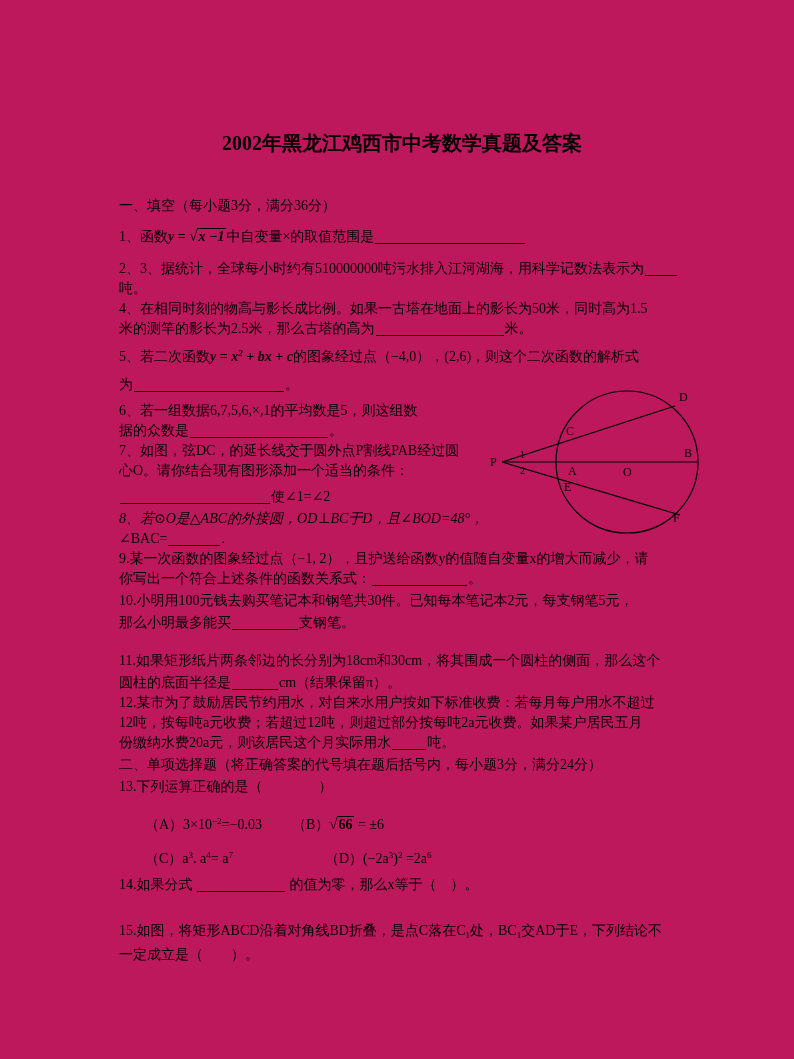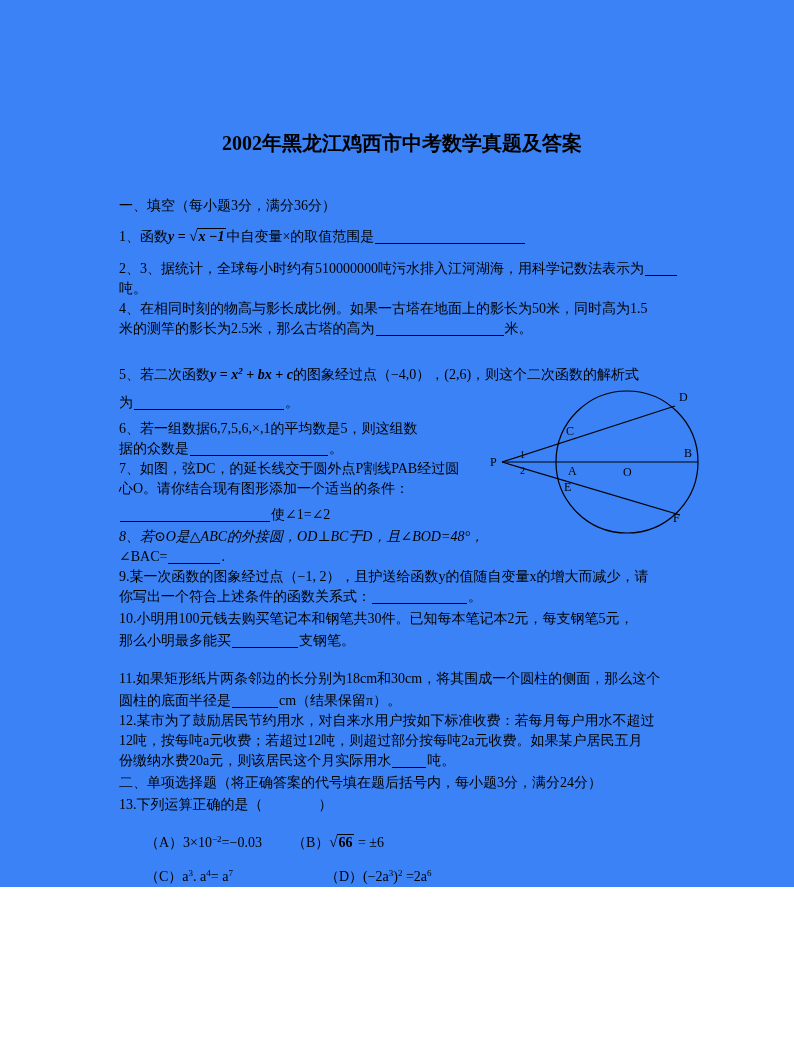--- a/index.html
+++ b/index.html
@@ -1,20 +1,20 @@
 <!DOCTYPE html>
 <html><head>
 <meta charset="utf-8">
 <style>
   html, body { margin: 0; padding: 0; background: #ffffff; }
   .page {
     position: relative;
     width: 794px;
-    height: 887px;
-    background: #3b82f6;
+    height: 1059px;
+    background: #be185d;
     overflow: hidden;
     color: #000;
     font-family: "Liberation Serif", "DejaVu Serif", serif;
   }
   .content {
     position: absolute;
     left: 119px;
     top: 130px;
     width: 566px;
   }
@@ -67,21 +67,21 @@
 
   <div class="content">
     <h1 class="title">2002年黑龙江鸡西市中考数学真题及答案</h1>
     <div id="lines-host">
         <p class="line" style="margin-top: 40px;"><span>一、填空（每小题3分，满分36分）</span></p>
         <p class="line" style="margin-top: 10px;"><span>1、函数</span><span class="bi">y</span><span class="b"> = </span><span class="sqrt"><span class="radical">√</span><span class="radicand bi">x −1</span></span><span>中自变量×的取值范围是</span><span class="blank" style="width: 150px;"></span></p>
         <p class="line" style="margin-top: 12px;"><span>2、3、据统计，全球每小时约有510000000吨污水排入江河湖海，用科学记数法表示为</span><span class="blank" style="width: 32px;"></span></p>
         <p class="line"><span>吨。</span></p>
         <p class="line"><span>4、在相同时刻的物高与影长成比例。如果一古塔在地面上的影长为50米，同时高为1.5</span></p>
         <p class="line"><span>米的测竿的影长为2.5米，那么古塔的高为</span><span class="blank" style="width: 128px;"></span><span>米。</span></p>
-        <p class="line" style="margin-top: 22px;"><span>5、若二次函数</span><span class="bi">y</span><span class="b"> = </span><span class="bi">x</span><span class="bi sup">2</span><span class="b"> + </span><span class="bi">bx</span><span class="b"> + </span><span class="bi">c</span><span>的图象经过点（−4,0），(2,6)，则这个二次函数的解析式</span></p>
+        <p class="line" style="margin-top: 4px;"><span>5、若二次函数</span><span class="bi">y</span><span class="b"> = </span><span class="bi">x</span><span class="bi sup">2</span><span class="b"> + </span><span class="bi">bx</span><span class="b"> + </span><span class="bi">c</span><span>的图象经过点（−4,0），(2,6)，则这个二次函数的解析式</span></p>
         <p class="line" style="margin-top: 8px;"><span>为</span><span class="blank" style="width: 150px;"></span><span>。</span></p>
         <p class="line" style="margin-top: 6px;"><span>6、若一组数据6,7,5,6,×,1的平均数是5，则这组数</span></p>
         <p class="line"><span>据的众数是</span><span class="blank" style="width: 138px;"></span><span>。</span></p>
         <p class="line"><span>7、如图，弦DC，的延长线交于圆外点P割线PAB经过圆</span></p>
         <p class="line"><span>心O。请你结合现有图形添加一个适当的条件：</span></p>
         <p class="line" style="margin-top: 6px;"><span class="blank" style="width: 150px;"></span><span>使∠1=∠2</span></p>
         <p class="line" style="margin-top: 2px; font-style: italic;"><span>8、若⊙O是△ABC的外接圆，OD⊥BC于D，且∠BOD=48°，</span></p>
         <p class="line"><span>∠BAC=</span><span class="blank" style="width: 52px;"></span><span>.</span></p>
         <p class="line"><span>9.某一次函数的图象经过点（−1, 2），且护送给函数y的值随自变量x的增大而减少，请</span></p>
         <p class="line"><span>你写出一个符合上述条件的函数关系式：</span><span class="blank" style="width: 95px;"></span><span>。</span></p>
@@ -90,20 +90,21 @@
         <p class="line" style="margin-top: 18px;"><span>11.如果矩形纸片两条邻边的长分别为18cm和30cm，将其围成一个圆柱的侧面，那么这个</span></p>
         <p class="line" style="margin-top: 2px;"><span>圆柱的底面半径是</span><span class="blank" style="width: 46px;"></span><span>cm（结果保留π）。</span></p>
         <p class="line"><span>12.某市为了鼓励居民节约用水，对自来水用户按如下标准收费：若每月每户用水不超过</span></p>
         <p class="line"><span>12吨，按每吨a元收费；若超过12吨，则超过部分按每吨2a元收费。如果某户居民五月</span></p>
         <p class="line"><span>份缴纳水费20a元，则该居民这个月实际用水</span><span class="blank" style="width: 34px;"></span><span>吨。</span></p>
         <p class="line" style="margin-top: 2px;"><span>二、单项选择题（将正确答案的代号填在题后括号内，每小题3分，满分24分）</span></p>
         <p class="line" style="margin-top: 2px;"><span>13.下列运算正确的是（　　　　）</span></p>
         <p class="line" style="margin-top: 14px; padding-left: 26px;"><span>（A）3×10</span><span class="sup">−2</span><span>=−0.03</span><span class="gap" style="width: 30px;"></span><span>（B）</span><span class="sqrt"><span class="radical">√</span><span class="radicand b">66</span></span><span> = ±6</span></p>
         <p class="line" style="margin-top: 10px; padding-left: 26px;"><span>（C）a</span><span class="sup">3</span><span>. a</span><span class="sup">4</span><span>= a</span><span class="sup">7</span><span class="gap" style="width: 92px;"></span><span>（D）(−2a</span><span class="sup">3</span><span>)</span><span class="sup">2</span><span> =2a</span><span class="sup">6</span></p>
         <p class="line" style="margin-top: 6px;"><span>14.如果分式 </span><span class="blank" style="width: 88px;"></span><span> 的值为零，那么x等于（　）。</span></p>
+        <p class="line" style="margin-top: 26px;"><span>15.如图，将矩形ABCD沿着对角线BD折叠，是点C落在C</span><span class="sub">1</span><span>处，BC</span><span class="sub">1</span><span>交AD于E，下列结论不</span></p>
         <p class="line"><span>一定成立是（　　）。</span></p>
       </div>
   </div>
 
   <svg class="figure" width="225" height="155" viewBox="0 0 225 155" xmlns="http://www.w3.org/2000/svg">
     <circle class="stroke" cx="139" cy="77" r="71"></circle>
     <line class="stroke" x1="14" y1="77" x2="210" y2="77"></line>
     <line class="stroke" x1="14" y1="77" x2="187" y2="21"></line>
     <line class="stroke" x1="14" y1="77" x2="192" y2="130"></line>
     <text x="2" y="81">P</text>

